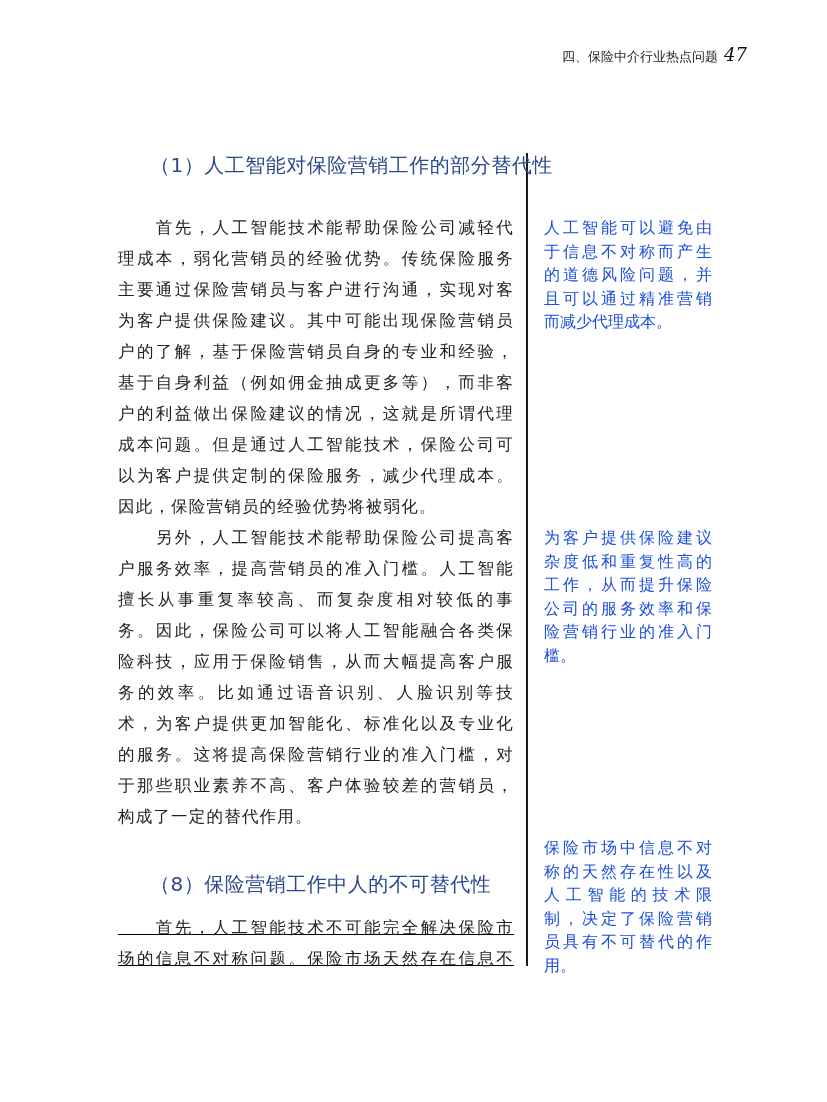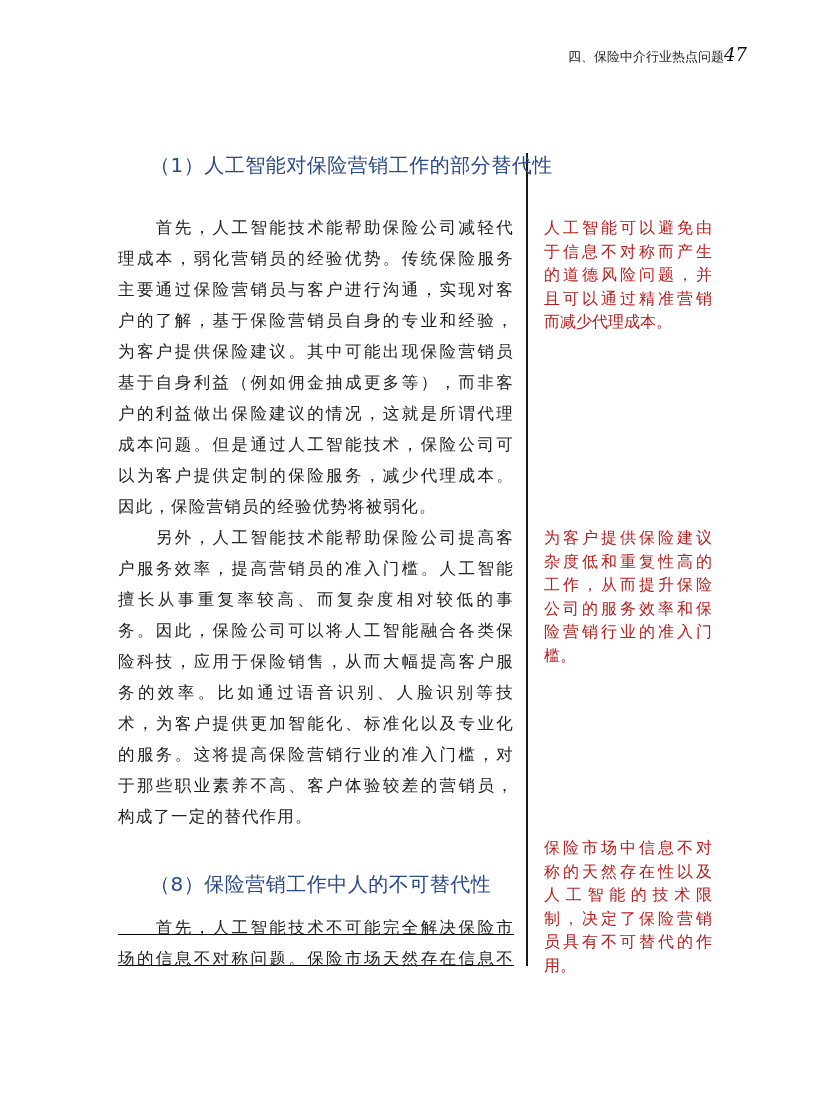--- a/index.html
+++ b/index.html
@@ -1,50 +1,50 @@
 <!DOCTYPE html>
 <html><head>
 <meta charset="utf-8">
 <style>
   html, body { margin: 0; padding: 0; background: #ffffff; }
   body { width: 827px; height: 1102px; position: relative; overflow: hidden;
          font-family: "DejaVu Sans", "Liberation Sans", sans-serif; }
   .running-head { position: absolute; top: 44px; right: 80px; font-size: 13px; color: #222;
-                  display: flex; align-items: baseline; }
+                  display: flex; align-items: baseline; gap: 6px; }
   .running-head .pno { font-family: "DejaVu Serif", "Liberation Serif", serif; font-style: italic;
                        font-weight: normal; font-size: 18px; color: #111; }
   .divider { position: absolute; left: 526px; top: 153px; width: 2px; height: 813px; background: #1a1a1a; }
   .main { position: absolute; left: 118px; width: 396px; }
   .heading { position: absolute; left: 150px; font-size: 20px; color: #2b4a8a; letter-spacing: 0.5px; white-space: nowrap; }
   .para { font-size: 16.5px; color: #222; line-height: 31px; text-align: justify; letter-spacing: 1.2px; margin: 0; }
   .para .line { display: block; text-align: justify; text-align-last: justify; white-space: nowrap; }
   .para .line.last { text-align-last: left; }
-  .side { position: absolute; left: 544px; width: 168px; font-size: 16px; color: #b91c1c; line-height: 23.6px; }
+  .side { position: absolute; left: 544px; width: 168px; font-size: 16px; color: #1d4ed8; line-height: 23.6px; }
   .side .line { display: block; text-align-last: justify; white-space: nowrap; }
   .side .line.last { text-align-last: left; }
 </style>
 </head>
 <body>
 
 <div class="running-head">
   <span>四、保险中介行业热点问题</span>
   <span class="pno">47</span>
 </div>
 
 <div class="divider"></div>
 
 <div class="heading" style="top:152px;">（1）人工智能对保险营销工作的部分替代性</div>
 
 <div class="main" style="top:212px;">
   <p class="para">
     <span class="line">　　首先，人工智能技术能帮助保险公司减轻代</span>
     <span class="line">理成本，弱化营销员的经验优势。传统保险服务</span>
     <span class="line">主要通过保险营销员与客户进行沟通，实现对客</span>
+    <span class="line">为客户提供保险建议。其中可能出现保险营销员</span>
     <span class="line">户的了解，基于保险营销员自身的专业和经验，</span>
-    <span class="line">为客户提供保险建议。其中可能出现保险营销员</span>
     <span class="line">基于自身利益（例如佣金抽成更多等），而非客</span>
     <span class="line">户的利益做出保险建议的情况，这就是所谓代理</span>
     <span class="line">成本问题。但是通过人工智能技术，保险公司可</span>
     <span class="line">以为客户提供定制的保险服务，减少代理成本。</span>
     <span class="line last">因此，保险营销员的经验优势将被弱化。</span>
   </p>
   <p class="para">
     <span class="line">　　另外，人工智能技术能帮助保险公司提高客</span>
     <span class="line">户服务效率，提高营销员的准入门槛。人工智能</span>
     <span class="line">擅长从事重复率较高、而复杂度相对较低的事</span>

